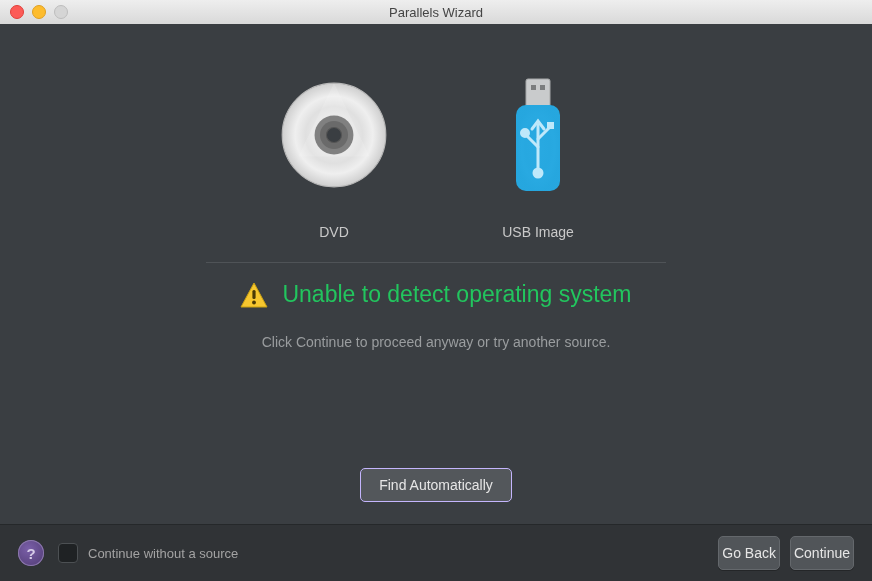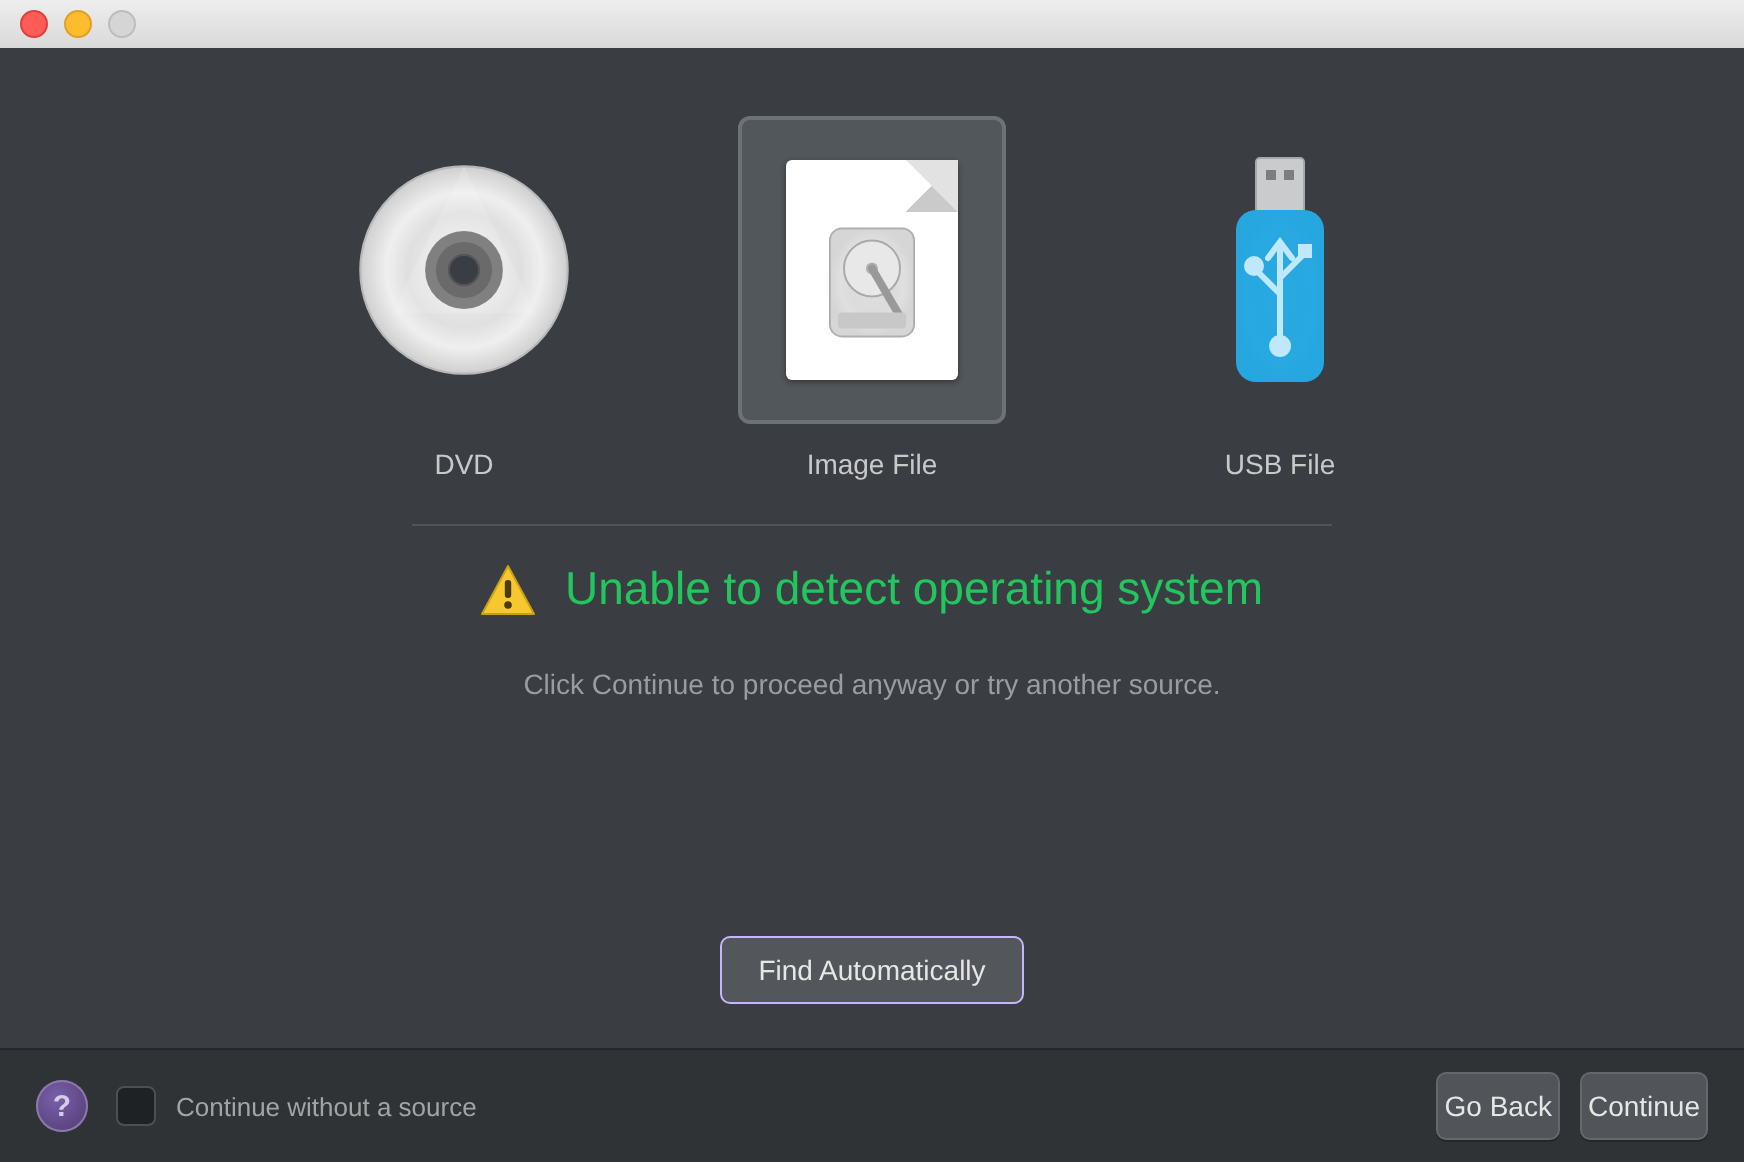--- a/index.html
+++ b/index.html
@@ -41,20 +41,21 @@
 </style>
 </head>
 <body>
 
 <div class="titlebar">
   <div class="traffic">
     <div class="dot red"></div>
     <div class="dot yellow"></div>
     <div class="dot green"></div>
   </div>
+  <div class="title">Parallels Wizard</div>
 </div>
 
 <div class="content">
   <div class="sources">
 
     <div class="src">
       <div class="src-box">
         <svg class="cd" viewBox="0 0 100 100">
           <defs>
             <radialGradient id="g1" cx="50%" cy="50%" r="50%">
@@ -67,57 +68,41 @@
           <circle cx="50" cy="50" r="48" fill="url(#g1)" stroke="#b8b8b8" stroke-width="1"></circle>
           <polygon points="50,2 83,70 17,70" fill="rgba(255,255,255,0.15)"></polygon>
           <circle cx="50" cy="50" r="18" fill="#808080"></circle>
           <circle cx="50" cy="50" r="13" fill="#6a6a6a"></circle>
           <circle cx="50" cy="50" r="7" fill="#3a3e42" stroke="#555" stroke-width="1"></circle>
         </svg>
       </div>
       <div class="src-label">DVD</div>
     </div>
 
-    <div class="src">
-      <div class="src-box selected">
-        <div class="page">
-          <div class="page-fold"></div>
-          <svg width="54" height="64" viewBox="0 0 54 64">
-            <rect x="6" y="6" width="42" height="54" rx="6" fill="#d9d9d9" stroke="#aaa"></rect>
-            <rect x="6" y="6" width="42" height="54" rx="6" fill="url(#g1)" opacity="0.3"></rect>
-            <circle cx="27" cy="26" r="14" fill="#e8e8e8" stroke="#aaa"></circle>
-            <circle cx="27" cy="26" r="3" fill="#b0b0b0"></circle>
-            <line x1="27" y1="26" x2="41" y2="50" stroke="#999" stroke-width="4" stroke-linecap="round"></line>
-            <rect x="10" y="48" width="34" height="8" rx="2" fill="#c8c8c8"></rect>
-          </svg>
-        </div>
-      </div>
-      <div class="src-label">Image File</div>
-    </div>
 
     <div class="src">
       <div class="src-box">
         <svg class="usb" viewBox="0 0 64 120">
           <rect x="20" y="4" width="24" height="28" rx="2" fill="#c9cbcc" stroke="#a6a8a9"></rect>
           <rect x="25" y="10" width="5" height="5" fill="#7b7d7e"></rect>
           <rect x="34" y="10" width="5" height="5" fill="#7b7d7e"></rect>
           <rect x="10" y="30" width="44" height="86" rx="10" fill="#17a3e0"></rect>
           <rect x="10" y="30" width="44" height="86" rx="10" fill="url(#g1)" opacity="0.08"></rect>
           <g stroke="#bfe8fa" stroke-width="3" fill="none" stroke-linecap="round">
             <line x1="32" y1="50" x2="32" y2="96"></line>
             <circle cx="32" cy="98" r="4" fill="#bfe8fa"></circle>
             <path d="M32 72 L20 60"></path>
             <circle cx="19" cy="58" r="3.5" fill="#bfe8fa"></circle>
             <path d="M32 64 L44 52"></path>
             <rect x="41" y="47" width="7" height="7" fill="#bfe8fa" stroke="none"></rect>
             <polyline points="26,54 32,46 38,54"></polyline>
           </g>
         </svg>
       </div>
-      <div class="src-label">USB File</div>
+      <div class="src-label">USB Image</div>
     </div>
 
   </div>
 
   <div class="divider"></div>
 
   <div class="warn-row">
     <svg width="28" height="26" viewBox="0 0 28 26">
       <polygon points="14,1 27,25 1,25" fill="#f7c72f" stroke="#caa113" stroke-width="1" stroke-linejoin="round"></polygon>
       <rect x="12.4" y="8" width="3.2" height="9" rx="1.5" fill="#4a3a05"></rect>

